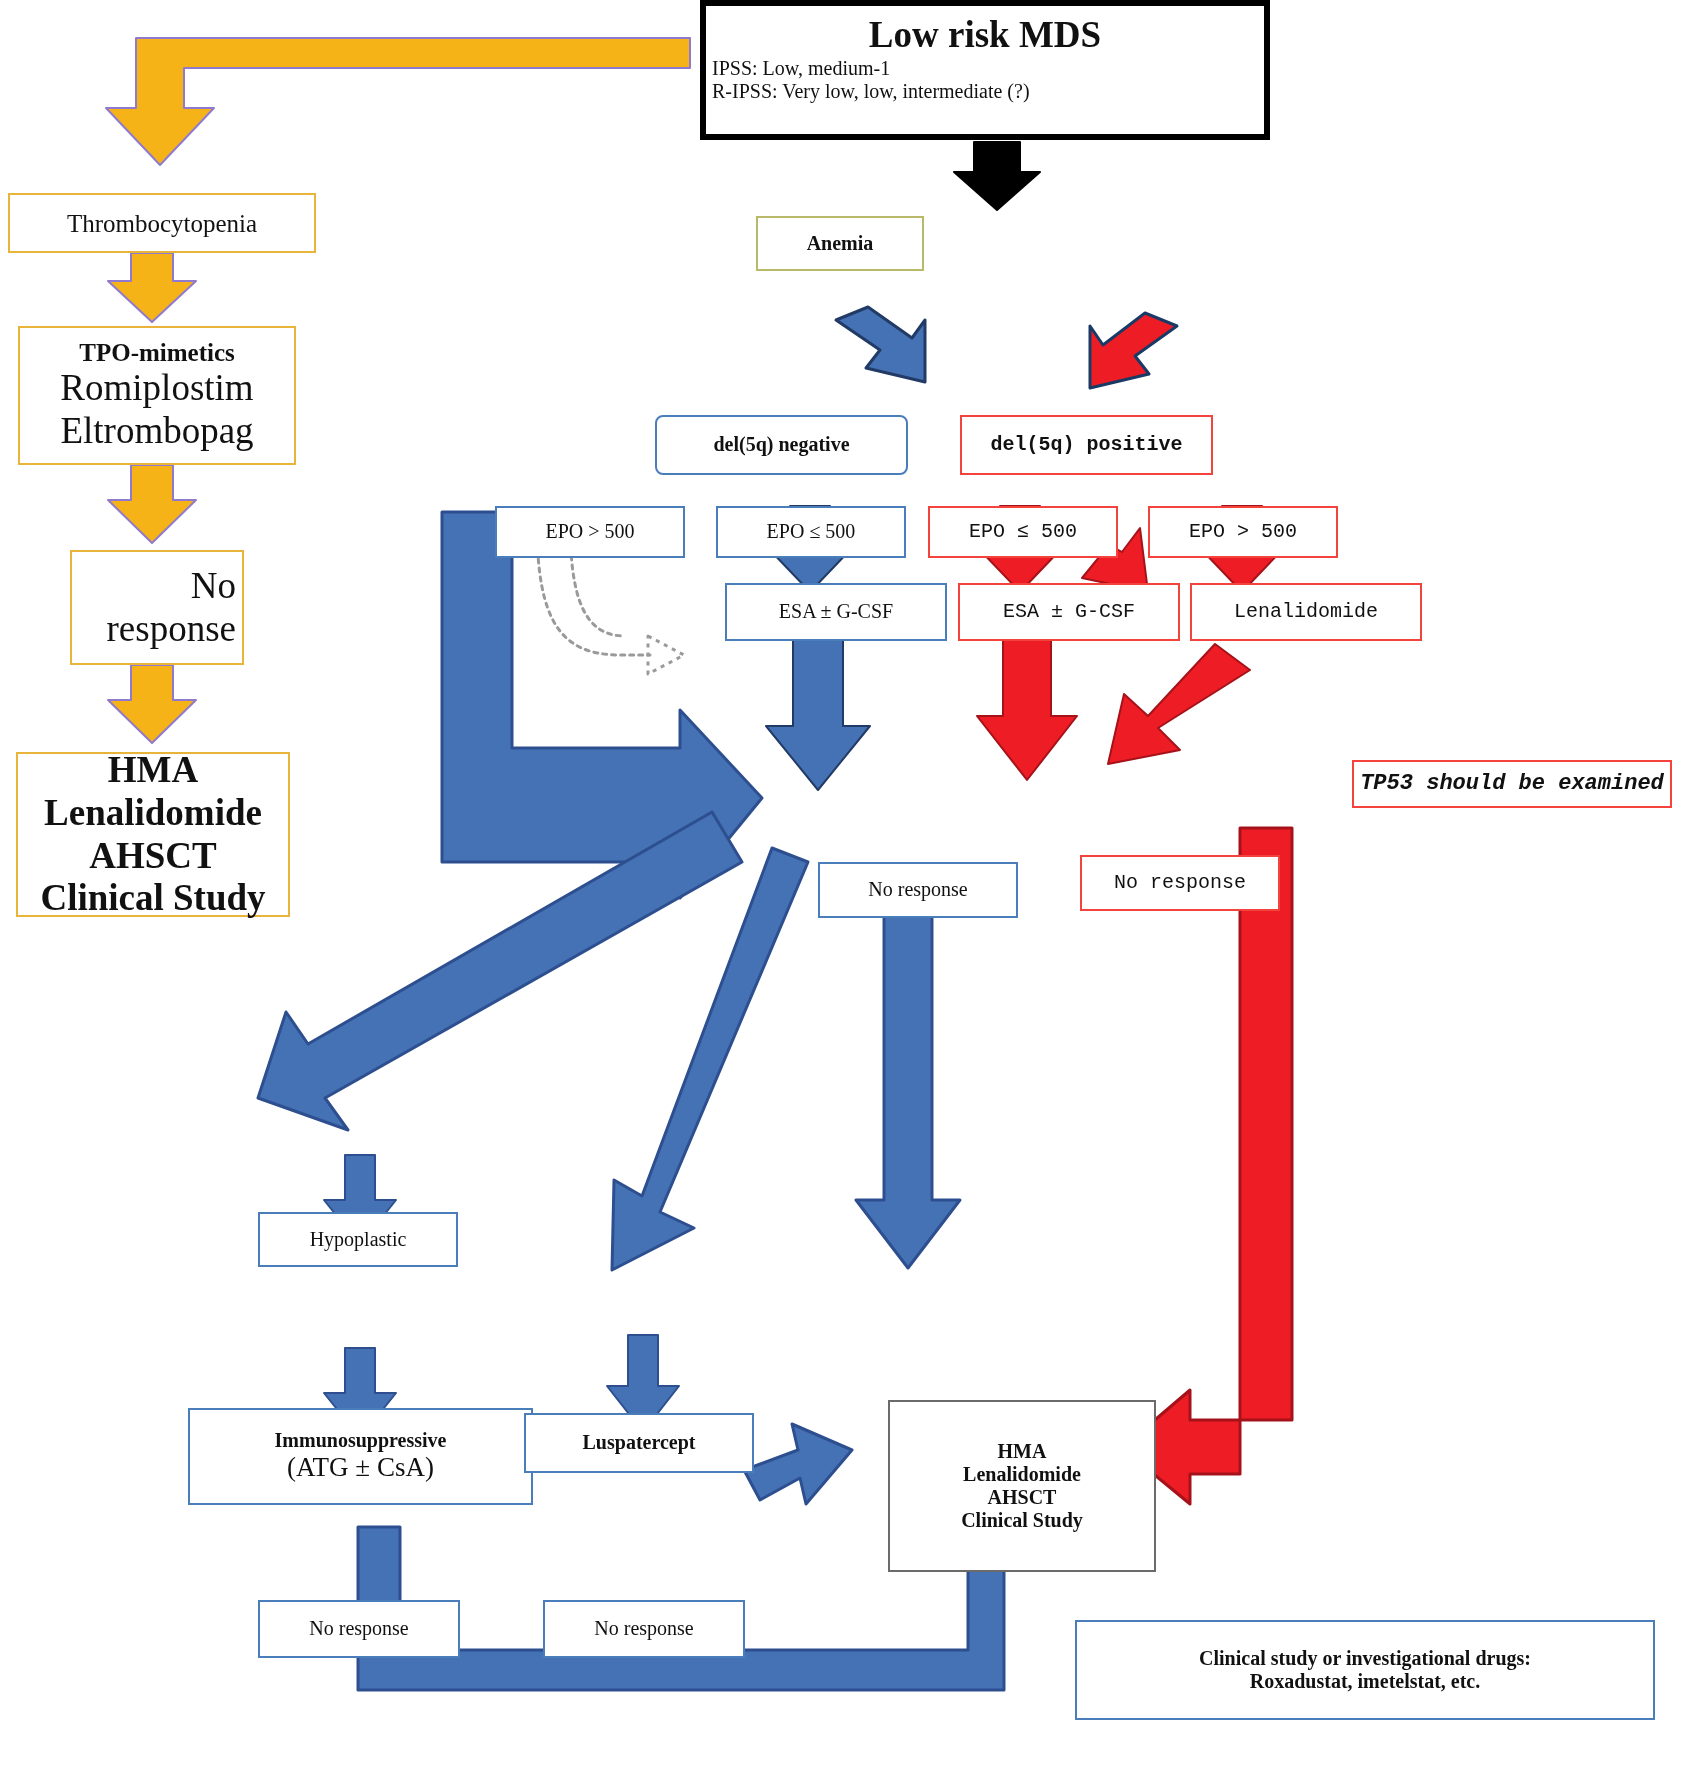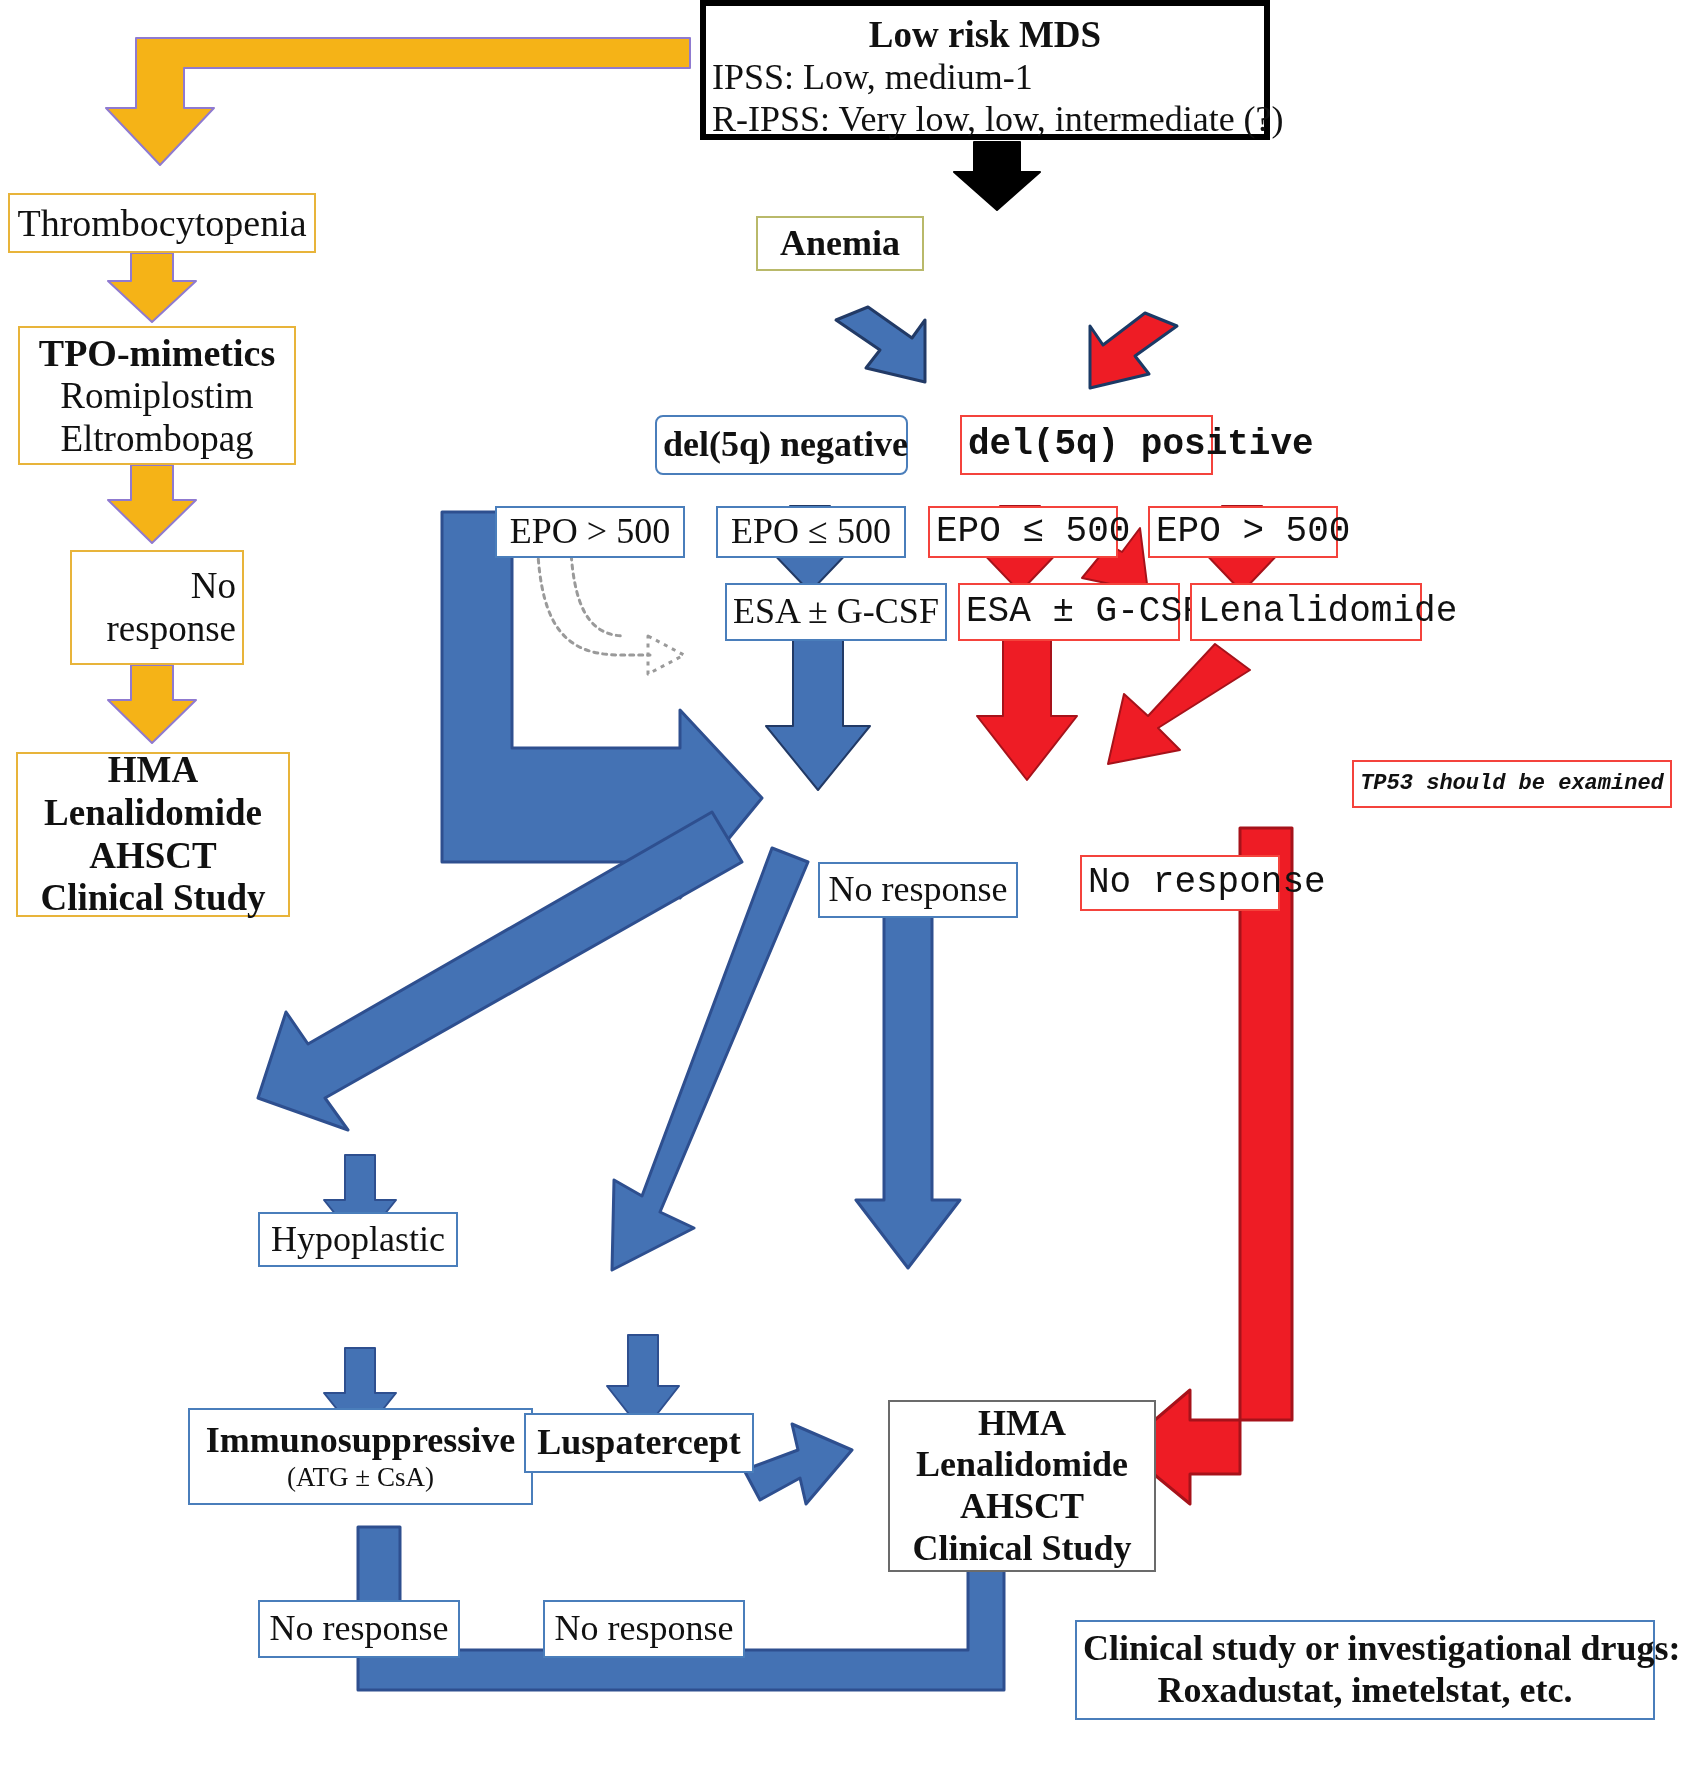--- a/index.html
+++ b/index.html
@@ -41,23 +41,23 @@
   .b-black   { border:6px solid #000000; }
   .b-blue    { border:2px solid #4a7ebb; }
   .b-red     { border:2px solid #f4433c;font-family:Liberation Mono, monospace; }
   .b-yellow  { border:2px solid #e8b43a; }
   .b-olive   { border:2px solid #b9b96a; }
   .b-gray    { border:2px solid #6b6b6b; }
 
   .bold { font-weight:bold; }
   .italic { font-style:italic; font-weight:bold; }
 
-  .fs-30 { font-size:38px; }
+  .fs-30 { font-size:25px; }
   .fs-29 { font-size:37px; }
-  .fs-28 { font-size:36px; }
+  .fs-28 { font-size:20px; }
   .fs-27 { font-size:27px; }
   .fs-22 { font-size:22px; }
 </style>
 </head>
 <body>
 
 <div id="canvas">
 
   <svg id="arrows" viewBox="0 0 1686 1772">
 

